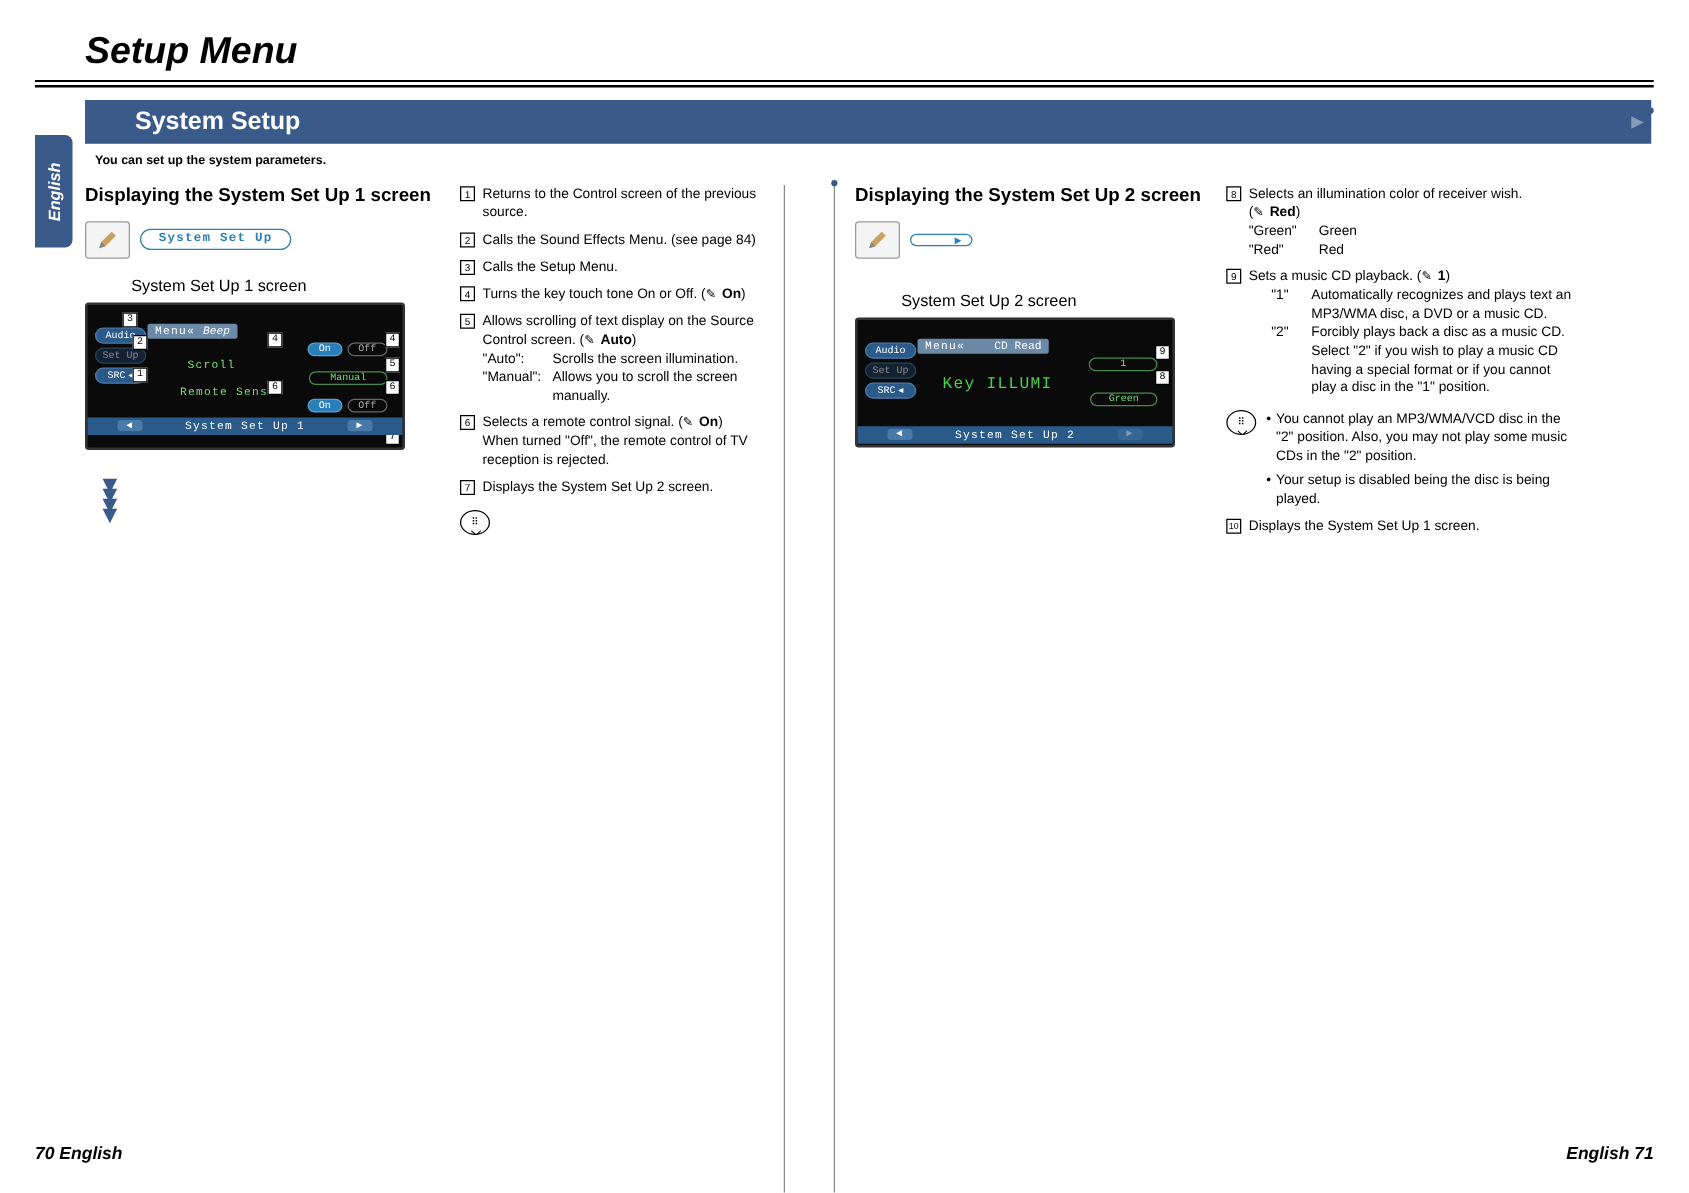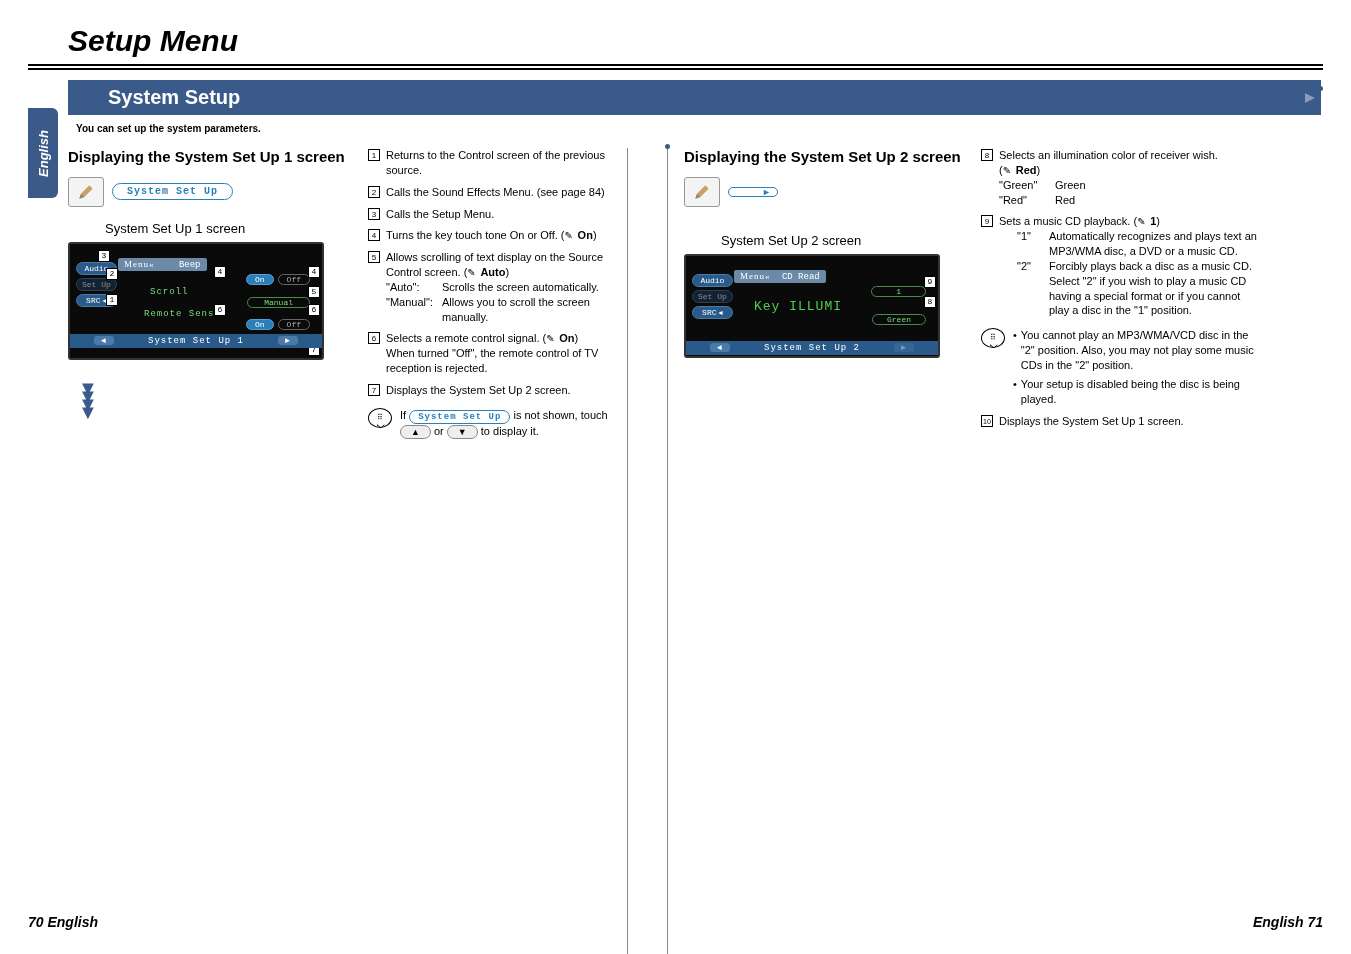--- a/index.html
+++ b/index.html
@@ -196,21 +196,21 @@
   }
   .menu-bar {
     background: #6a8aa8;
     color: #fff;
     font-size: 9px;
     padding: 1px 6px;
     display: inline-block;
     border-radius: 2px;
     margin-left: 40px;
   }
-  .menu-bar .lbl { letter-spacing: 1px; font-family: Liberation Serif, serif; }
+  .menu-bar .lbl { letter-spacing: 1px; }
   .ds-line {
     display: flex;
     align-items: center;
     justify-content: flex-end;
     gap: 4px;
     padding-right: 4px;
     margin: 2px 0;
   }
   .ds-label-green {
     color: #7adf7a;
@@ -404,21 +404,21 @@
         <div class="callout" style="left:36px; top:50px;">1</div>
         <div class="callout" style="left:144px; top:22px;">4</div>
         <div class="callout" style="right:2px; top:22px;">4</div>
         <div class="callout" style="right:2px; top:42px;">5</div>
         <div class="callout" style="left:144px; top:60px;">6</div>
         <div class="callout" style="right:2px; top:60px;">6</div>
         <div class="callout" style="right:2px; bottom:2px;">7</div>
 
         <div class="menu-bar">
           <span class="lbl">Menu«</span>
-          <span style="margin-left:19px;">Beep</span>
+          <span style="margin-left:1px;font-style:italic;">Beep</span>
         </div>
         <div class="ds-line">
           <span class="tiny-pill">On</span>
           <span class="tiny-pill off">Off</span>
         </div>
         <div class="ds-line">
           <span class="ds-label-green center">Scroll</span>
         </div>
         <div class="ds-line" style="margin-top:-2px;">
           <span class="tiny-pill" style="background:transparent;color:#7adf7a;border-color:#4a8a4a; padding:0 16px;">Manual</span>
@@ -460,21 +460,21 @@
             <span>Turns the key touch tone On or Off. (</span><span class="pencil-icon">✎</span> <span class="bold">On</span><span>)</span>
           </div>
         </div>
         <div class="desc-item">
           <div class="desc-num">5</div>
           <div class="desc-text">
             <span>Allows scrolling of text display on the Source Control screen. (</span><span class="pencil-icon">✎</span> <span class="bold">Auto</span><span>)</span>
             <div class="sub">
               <div class="sub-row">
                   <span class="key">"Auto":</span>
-                  <span>Scrolls the screen automatically.</span>
+                  <span>Scrolls the screen illumination.</span>
                 </div>
               <div class="sub-row">
                   <span class="key">"Manual":</span>
                   <span>Allows you to scroll the screen manually.</span>
                 </div>
             </div>
           </div>
         </div>
         <div class="desc-item">
           <div class="desc-num">6</div>
@@ -483,29 +483,20 @@
             <div>When turned "Off", the remote control of TV reception is rejected.</div>
           </div>
         </div>
         <div class="desc-item">
           <div class="desc-num">7</div>
           <div class="desc-text">Displays the System Set Up 2 screen.</div>
         </div>
 
         <div class="note-box">
           <div class="note-icon">⠿</div>
-          <div class="desc-text">
-            <span>If </span>
-            <span class="pill" style="font-size:9px; padding:0 8px;">System Set Up</span>
-            <span> is not shown, touch </span>
-            <span class="kv-pill">▲</span>
-            <span> or </span>
-            <span class="kv-pill">▼</span>
-            <span> to display it.</span>
-          </div>
         </div>
       </div>
 
     </div>
 
     <div class="col-right-wrap">
 
       <div class="column col-right-inner" style="border-left:none;">
         <div class="sep-dot" style="top:-4px; margin-left:-19px;"></div>
         <div style="border-left:1px solid #888; margin-left:-17px; padding-left:16px; height:100%;">
@@ -531,21 +522,21 @@
             <div class="side-btn">Audio</div>
             <div class="side-btn dim">Set Up</div>
             <div class="side-btn src">SRC</div>
           </div>
           <div class="callout" style="right:2px; top:20px;">9</div>
           <div class="callout" style="right:2px; top:40px;">8</div>
           <div class="callout" style="left:20px; bottom:2px;">10</div>
 
           <div class="menu-bar">
             <span class="lbl">Menu«</span>
-            <span style="margin-left:6px;">CD Read</span>
+            <span style="margin-left:18px;">CD Read</span>
           </div>
           <div class="ds-line">
             <span class="tiny-pill" style="background:transparent;color:#7adf7a;border-color:#4a8a4a; padding:0 24px;"><span>1</span></span>
           </div>
           <div class="ds-line">
             <span class="ds2-green" style="padding-left:60px; margin-right:auto;">Key ILLUMI</span>
           </div>
           <div class="ds-line" style="margin-top:-2px;">
             <span class="tiny-pill" style="background:transparent;color:#7adf7a;border-color:#4a8a4a; padding:0 14px;"><span>Green</span></span>
           </div>

